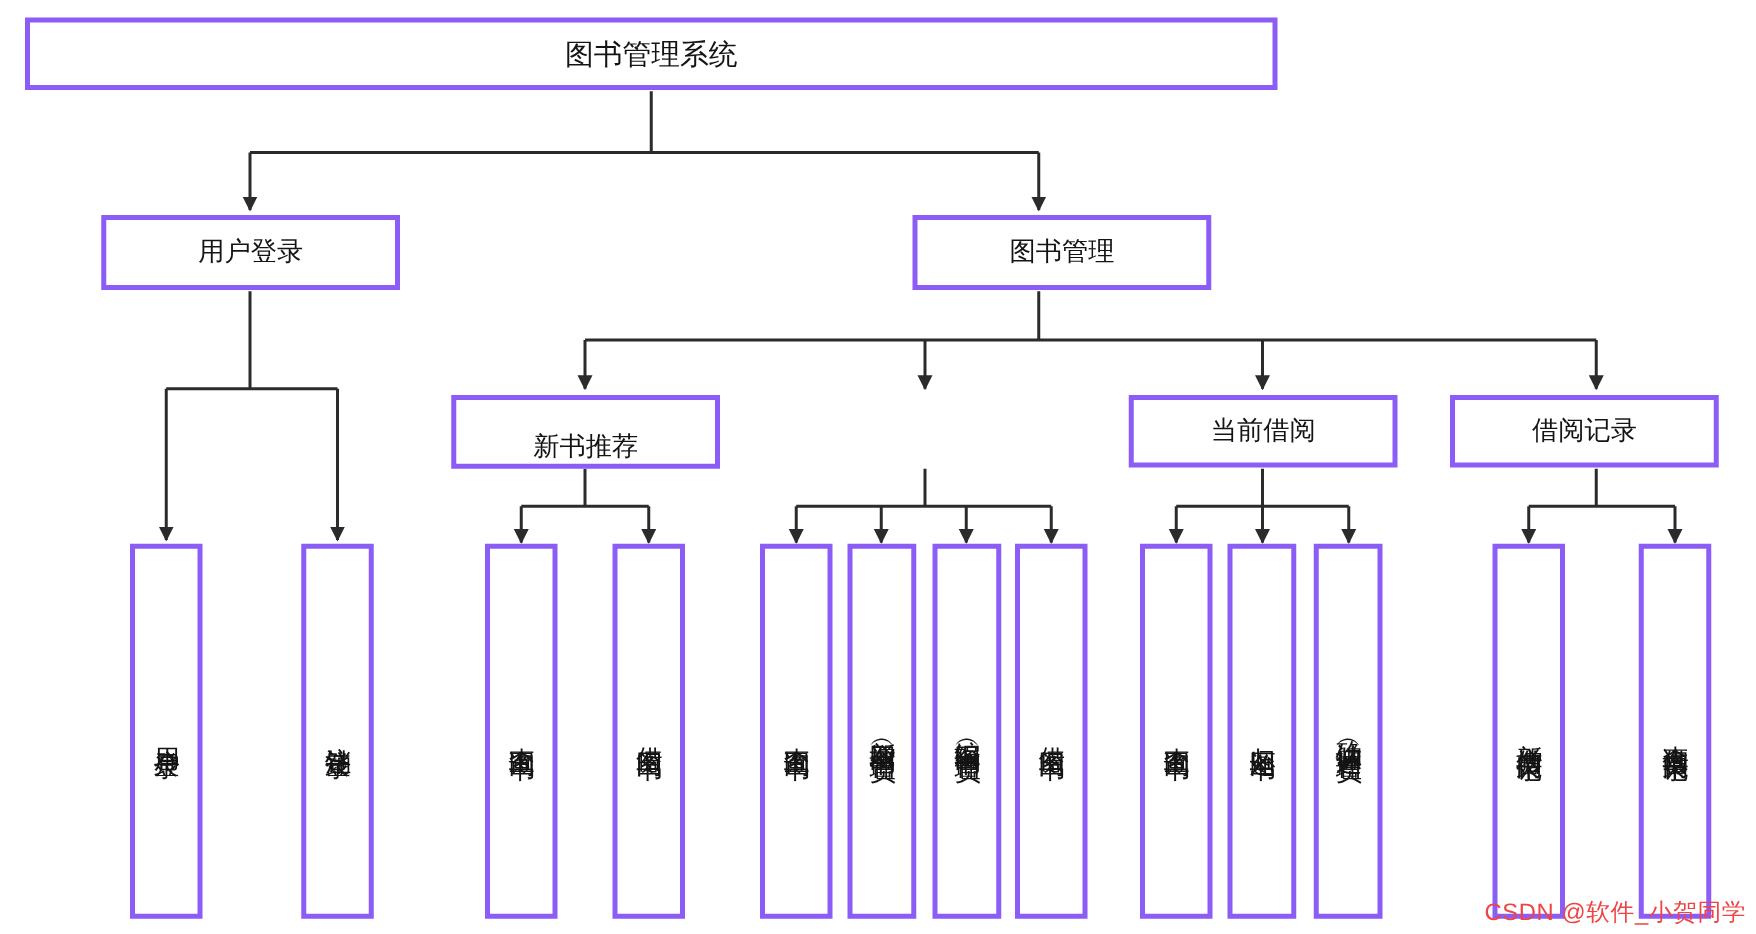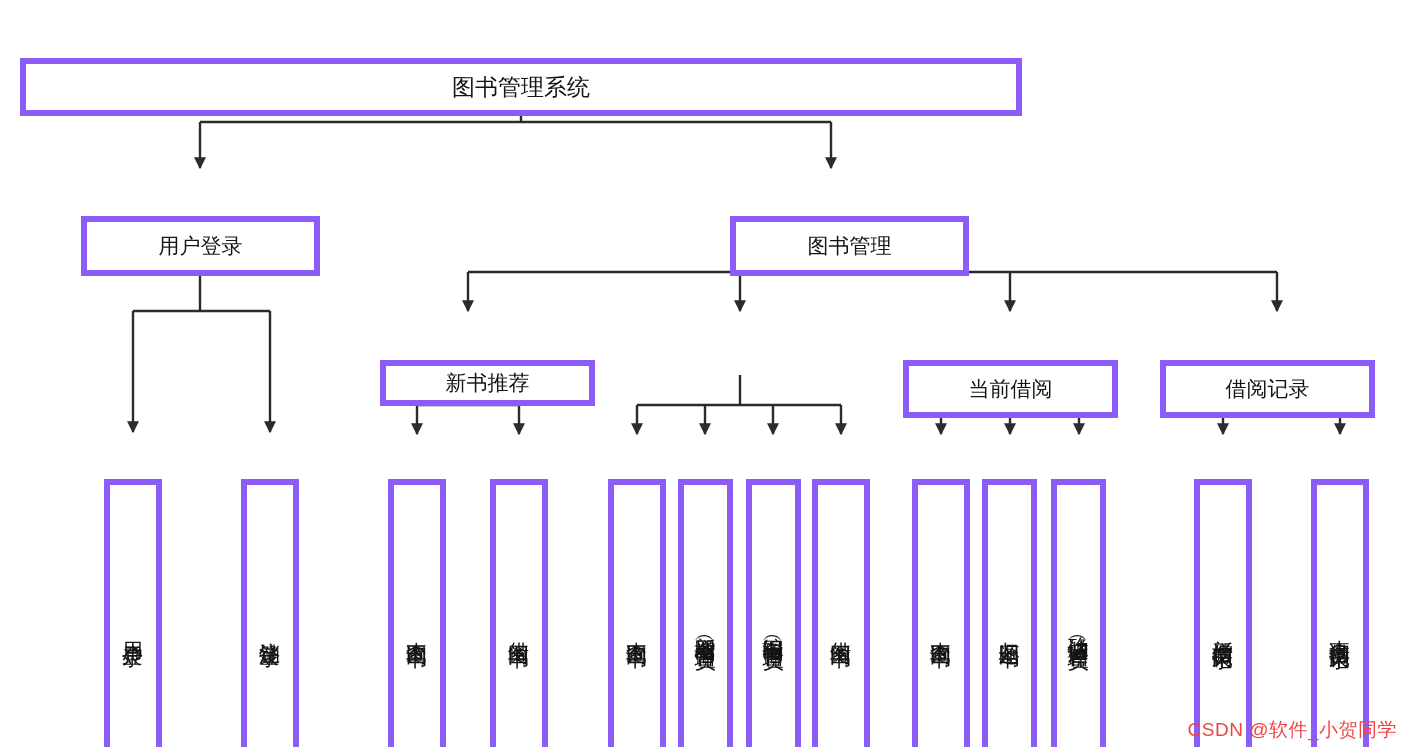--- a/index.html
+++ b/index.html
@@ -25,28 +25,27 @@
     left: 0; top: 0;
     width: 1405px;
     height: 747px;
     pointer-events: none;
   }
   
   .node {
     position: absolute;
     box-sizing: border-box;
     background: #ffffff;
-    border: 6px solid #8b5cf6;
+    border: 4px solid #8b5cf6;
     display: flex;
     align-items: center;
     justify-content: center;
     text-align: center;
     line-height: 1.25;
     color: #141414;
-    margin-top: 44px;
   }
   .node.root {
     font-size: 23px;
   }
   .node.lvl1 {
     font-size: 21px;
   }
   .node.lvl2 {
     font-size: 21px;
   }
@@ -139,21 +138,21 @@
   </div>
 
   <div class="node lvl1" style="left:81px; top:172px; width:239px; height:60px;">
     <span>用户登录</span>
   </div>
 
   <div class="node lvl1" style="left:730px; top:172px; width:239px; height:60px;">
     <span>图书管理</span>
   </div>
 
-  <div class="node lvl2" style="left:380px; top:316px; width:215px; height:46px;">
+  <div class="node lvl2" style="left:361px; top:316px; width:215px; height:59px;align-items:flex-end;">
     <span>新书推荐</span>
   </div>
 
 
   <div class="node lvl2" style="left:903px; top:316px; width:215px; height:58px;">
     <span>当前借阅</span>
   </div>
 
   <div class="node lvl2" style="left:1160px; top:316px; width:215px; height:58px;">
     <span>借阅记录</span>

